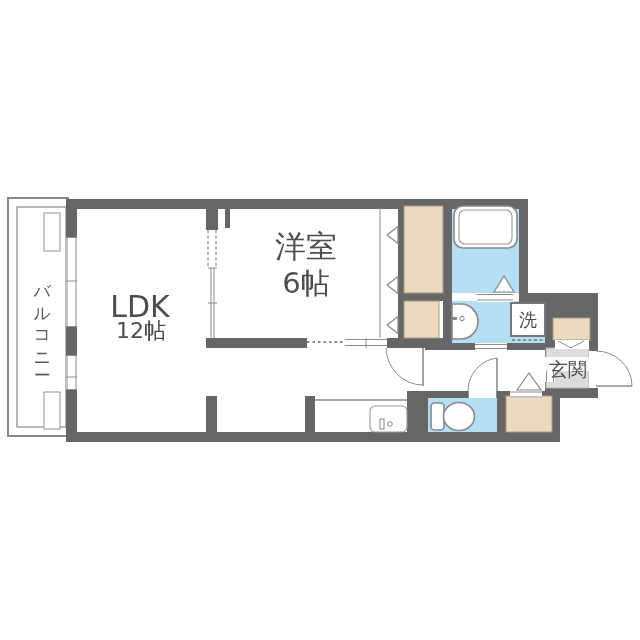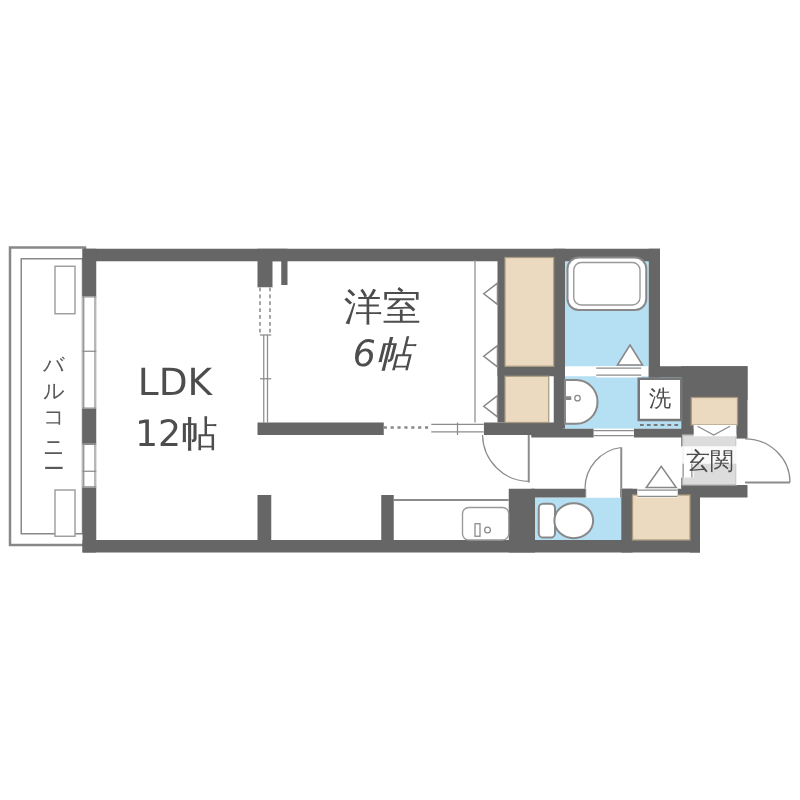--- a/index.html
+++ b/index.html
@@ -11,23 +11,23 @@
   .closet{fill:var(--closet-fill,#ebd9c0);stroke:#a79a80;stroke-width:1;}
   .genkan{fill:var(--entrance-floor,#dcdcdc);stroke:#b3b3b3;stroke-width:1;}
   .thin{stroke:var(--line,#8c8c8c);stroke-width:1;fill:none;}
   .thin2{stroke:var(--line,#8c8c8c);stroke-width:1.6;fill:none;}
   .fix{fill:#fff;stroke:#888;stroke-width:1.6;}
   .fixthin{fill:#fff;stroke:#999;stroke-width:1.1;}
   .tri{fill:#fff;stroke:#888;stroke-width:1.2;}
   .openw{fill:#fff;}
   .lbl{position:absolute;text-align:center;color:var(--text,#4d4d4d);line-height:1.1;white-space:nowrap;}
   .lbl-ldk{left:90px;top:290px;width:100px;font-size:30px;}
-  .lbl-ldk-size{left:91px;top:332px;width:100px;font-size:29px;}
+  .lbl-ldk-size{left:91px;top:319px;width:100px;font-size:22px;}
   .lbl-bed{left:256px;top:229px;width:100px;font-size:31px;}
-  .lbl-bed-size{left:256px;top:268px;width:100px;font-size:29px;font-style:italic;}
+  .lbl-bed-size{left:256px;top:268px;width:100px;font-size:29px;}
   .lbl-laundry{left:511px;top:303px;width:34px;height:33px;font-size:18px;line-height:33px;}
   .lbl-genkan{left:545px;top:357px;width:46px;height:14px;font-size:19px;line-height:25px;background:rgba(255,255,255,.85);}
   .lbl-balcony{left:33px;top:256px;height:130px;font-size:17px;letter-spacing:4px;
                writing-mode:vertical-rl;text-orientation:upright;color:#595959;}
 </style>
 </head>
 <body>
 
 <div id="canvas">
 

